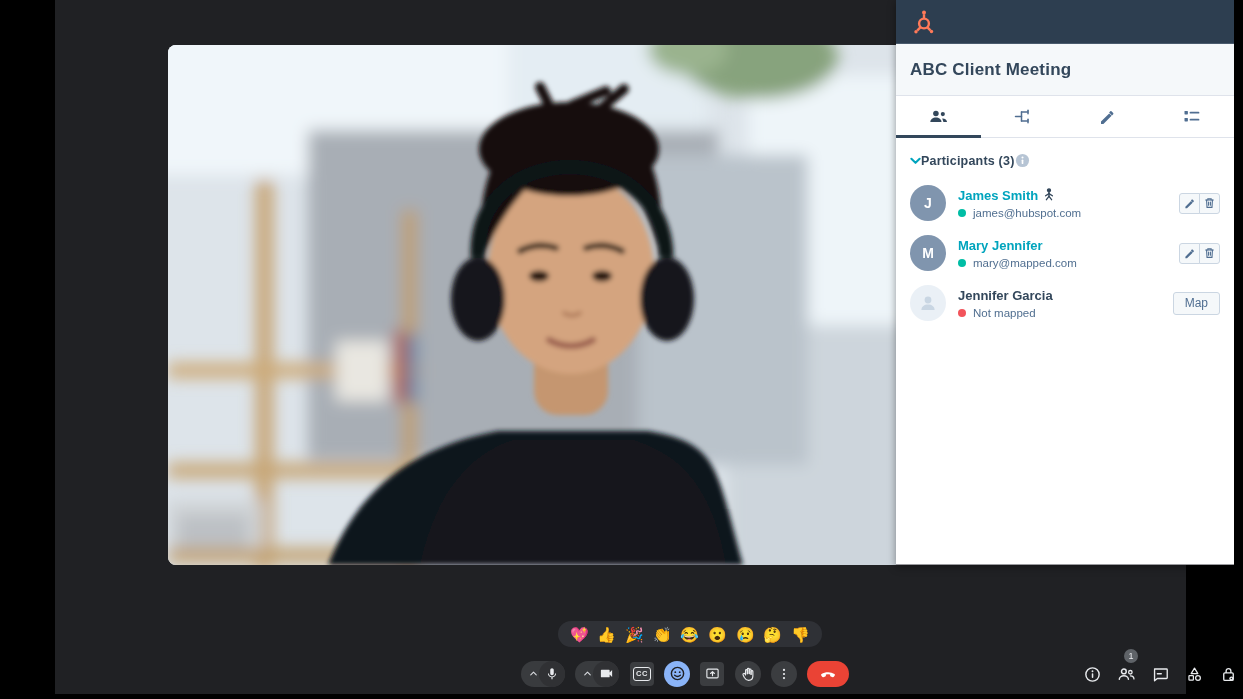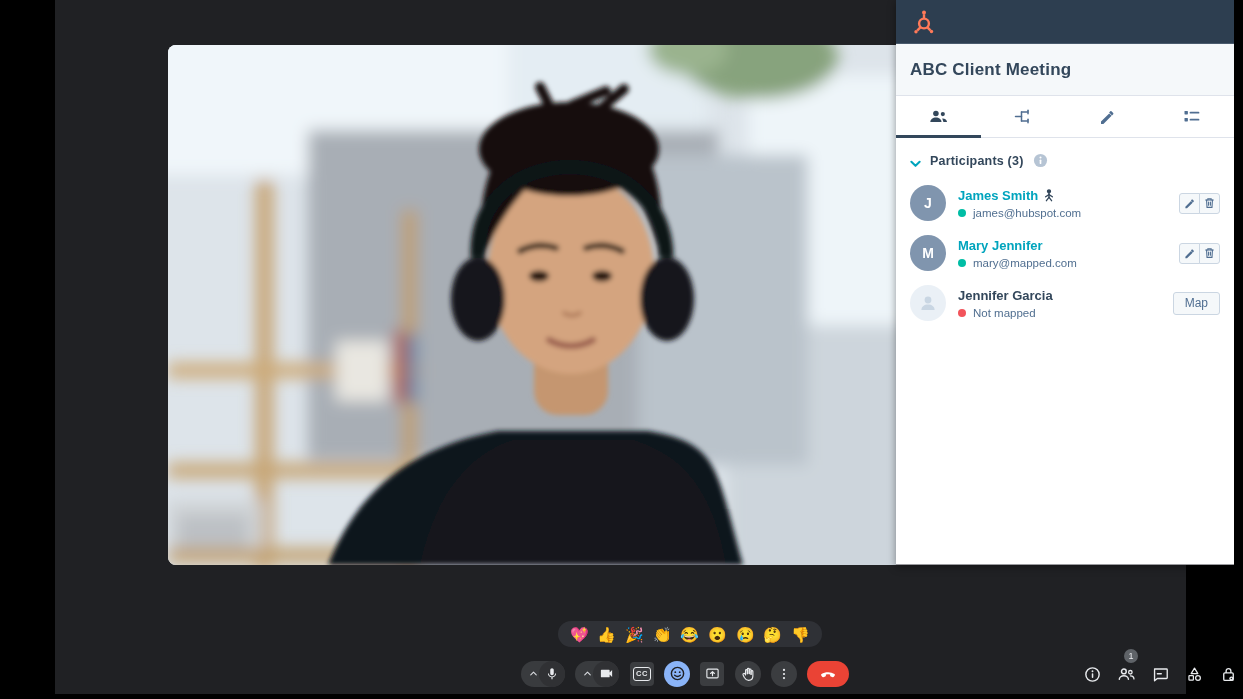--- a/index.html
+++ b/index.html
@@ -36,29 +36,29 @@
   
   .hs-panel{position:absolute;left:848px;top:0;width:338px;height:565px;background:#fff;display:flex;flex-direction:column;
     box-shadow:0 2px 8px rgba(0,0,0,.4);border-bottom:1px solid #9a9a9e;margin-left:48px;}
   .hs-nav{height:44px;background:#2d3e50;display:flex;align-items:center;padding-left:16px;border-bottom:1px solid #4a5b6d;flex:0 0 auto;}
   .hs-titlebar{height:52px;background:#f5f8fa;display:flex;align-items:center;padding-left:14px;border-bottom:1px solid #dfe3eb;flex:0 0 auto;}
   .hs-title{font-size:17px;font-weight:bold;color:#33475b;letter-spacing:.2px;}
   .hs-tabs{height:42px;background:#fff;border-bottom:1px solid #dfe3eb;display:flex;flex:0 0 auto;}
   .hs-tab{flex:1;display:flex;align-items:center;justify-content:center;position:relative;cursor:pointer;}
   .hs-tab.active:after{content:"";position:absolute;left:0;right:0;bottom:-1px;height:3px;background:#33475b;}
   .hs-body{flex:1;background:#fff;padding:15px 14px 0 14px;overflow:hidden;}
-  .hs-sec-head{display:flex;align-items:flex-end;gap:9px;}
+  .hs-sec-head{display:flex;align-items:center;}
   .hs-sec-label{font-size:12.5px;font-weight:bold;color:#33475b;letter-spacing:.2px;}
   .hs-rows{margin-top:17px;display:flex;flex-direction:column;gap:14px;}
   .hs-row{display:flex;align-items:center;}
   .hs-avatar{width:36px;height:36px;border-radius:50%;background:#8095ae;color:#fff;font-size:14px;font-weight:bold;
     display:flex;align-items:center;justify-content:center;flex:0 0 auto;}
   .hs-avatar.empty{background:#eaf0f6;}
   .hs-row-text{margin-left:12px;flex:1;min-width:0;}
-  .hs-name{font-size:13px;font-weight:bold;color:#00a4bd;display:flex;align-items:center;gap:5px;}
+  .hs-name{font-size:13px;font-weight:bold;color:#00a4bd;display:flex;gap:5px;}
   .hs-name.plain{color:#33475b;}
   .hs-sub{margin-top:4px;display:flex;align-items:center;gap:7px;font-size:11.5px;color:#516f90;}
   .dot{width:8px;height:8px;border-radius:50%;flex:0 0 auto;}
   .dot.green{background:#00bda5;}
   .dot.red{background:#f2545b;}
   .hs-actions{display:flex;flex:0 0 auto;}
   .hs-ibtn{width:21px;height:21px;background:#f5f8fa;border:1px solid #cbd6e2;display:flex;align-items:center;justify-content:center;cursor:pointer;}
   .hs-ibtn:first-child{border-radius:3px 0 0 3px;}
   .hs-ibtn:last-child{border-radius:0 3px 3px 0;margin-left:-1px;}
   .hs-map-btn{height:23px;padding:0 11px;background:#f5f8fa;border:1px solid #cbd6e2;border-radius:3px;

